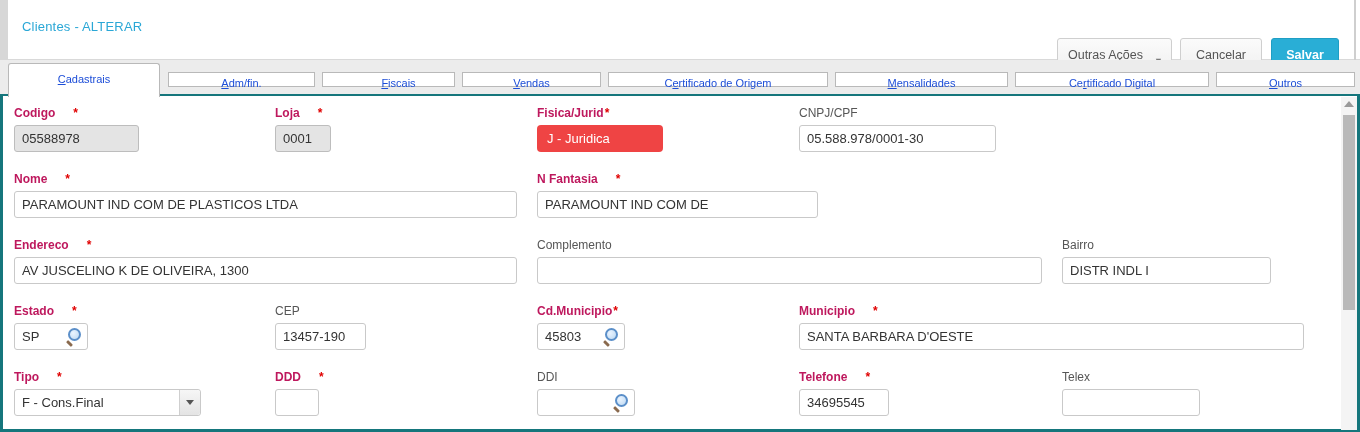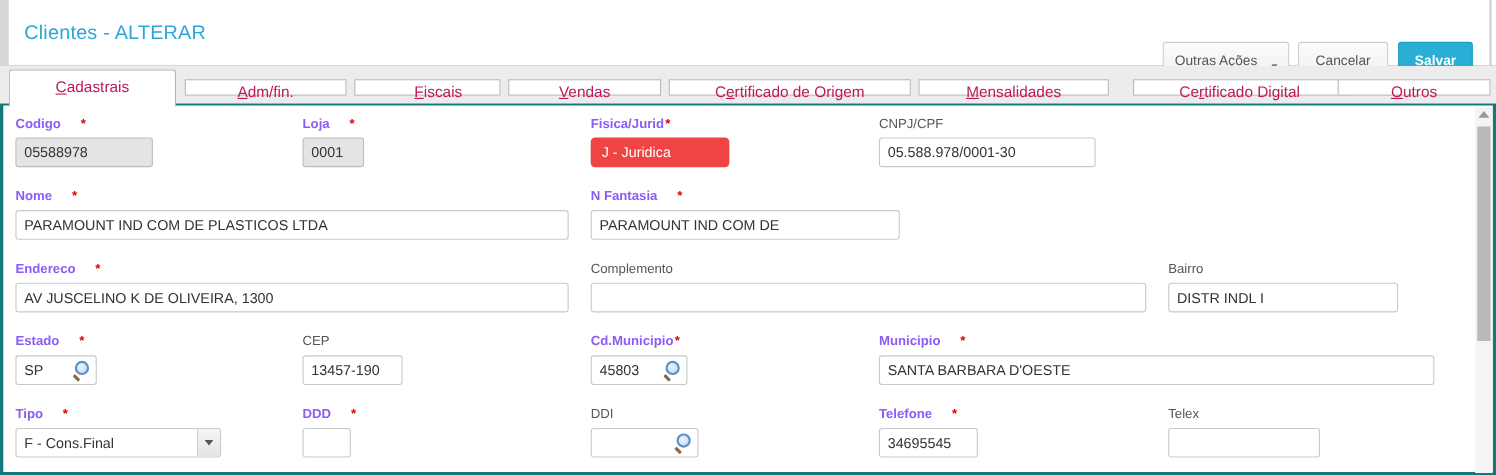--- a/index.html
+++ b/index.html
@@ -5,48 +5,48 @@
   * { margin:0; padding:0; box-sizing:border-box; }
   html,body { background:#d8d8d8; }
   .page {
     position:relative; width:1360px; height:432px; background:#fff;
     font-family:"Liberation Sans", sans-serif; overflow:hidden;
   }
   
   .header { position:absolute; left:0; top:0; width:1360px; height:60px; background:#fff; border-bottom:1px solid #d9d9d9; }
   .header-left-strip { position:absolute; left:0; top:0; width:8px; height:60px; background:#d7d7d7; }
   .header-right-strip { position:absolute; right:4px; top:0; width:2px; height:60px; background:#cfcfcf; }
-  .page-title { position:absolute; left:22px; top:19px; font-size:18px; color:#2aa7d6; letter-spacing:0.2px; }
+  .page-title { position:absolute; left:22px; top:19px; font-size:13px; color:#2aa7d6; letter-spacing:0.2px; }
   .btn { position:absolute; top:14px; height:34px; border:1px solid #cfcfcf; border-radius:3px;
          background:linear-gradient(#fbfbfb,#f0f0f0); color:#555; font-size:12.5px;
          font-family:"Liberation Sans", sans-serif; cursor:pointer;margin-top:24px; }
   .btn-outras { left:1057px; width:115px; padding-right:18px; }
   .btn-outras .caret { position:absolute; right:8px; bottom:5px; font-size:9px; color:#7a7a7a; }
   .btn-cancelar { left:1180px; width:82px; }
   .btn-salvar { left:1271px; width:68px; background:#29aed6; border:1px solid #1f9ec4; color:#fff; font-weight:bold; }
   
   .tabbar { position:absolute; left:0; top:60px; width:1360px; height:35px; background:#ececec; }
   .tab { position:absolute; background:#fff; border:1px solid #b9b9b9; text-align:center;
-         font-size:14px; color:#be185d; cursor:pointer; }
+         font-size:11px; color:#1d4ed8; cursor:pointer; }
   .tab u { text-decoration:underline; }
   .tab.inactive { top:12px; height:15px; line-height:21px; }
   .tab.active { top:3px; height:34px; line-height:30px; border-bottom:none; border-radius:3px 3px 0 0; z-index:3; }
   
   .panel { position:absolute; left:0; top:94px; width:1360px; height:338px; background:#fff;
            border-left:3px solid #15767c; border-right:3px solid #15767c;
            border-bottom:3px solid #15767c; border-top:2px solid #15767c; z-index:1; }
   
   .vscroll { position:absolute; right:0; top:1px; width:16px; height:333px; background:#f4f4f4; }
   .vscroll .up-arrow { position:absolute; top:4px; left:3px; width:0; height:0;
         border-left:5px solid transparent; border-right:5px solid transparent; border-bottom:6px solid #9a9a9a; }
   .vscroll .thumb { position:absolute; top:18px; left:2px; width:12px; height:195px; background:#b9b9b9; }
   
   .field { position:absolute; }
   .flabel { font-size:12px; color:#565656; white-space:nowrap; }
-  .flabel.req { font-weight:bold; color:#8b5cf6; }
+  .flabel.req { font-weight:bold; color:#be185d; }
   .ast { color:#e00000; font-weight:bold; font-size:12px; }
   .ast.gap { margin-left:18px; }
   .ast.tight { margin-left:1px; }
   .finput { display:block; margin-top:4px; height:27px; border:1px solid #c9c9c9; border-radius:3px;
             background:#fff; font-size:13px; color:#333; padding:0 7px;
             font-family:"Liberation Sans", sans-serif; }
   .finput:disabled, .finput.disabled { background:#e4e4e4; border-color:#bdbdbd; color:#333; }
   .select-blue { margin-top:4px; height:27px; border-radius:4px; background:#ef4444; color:#fff;
             font-size:13px; line-height:27px; padding-left:10px; cursor:pointer; }
   .lookup-wrap { position:relative; margin-top:4px; height:27px; border:1px solid #c9c9c9; border-radius:3px; background:#fff; }
@@ -88,21 +88,21 @@
     <button class="btn btn-salvar">Salvar</button>
   </div>
 
   <div class="tabbar">
     <div class="tab active" style="left:8px;    width:152px;"><span></span><u>C</u><span>adastrais</span></div>
     <div class="tab inactive" style="left:168px;  width:147px;"><span></span><u>A</u><span>dm/fin.</span></div>
     <div class="tab inactive" style="left:322px;  width:133px;padding-left:20px;"><span></span><u>F</u><span>iscais</span></div>
     <div class="tab inactive" style="left:462px;  width:139px;"><span></span><u>V</u><span>endas</span></div>
     <div class="tab inactive" style="left:608px;  width:220px;"><span>C</span><u>e</u><span>rtificado de Origem</span></div>
     <div class="tab inactive" style="left:835px;  width:173px;"><span></span><u>M</u><span>ensalidades</span></div>
-    <div class="tab inactive" style="left:1015px; width:194px;margin-left:15px;"><span>Ce</span><u>r</u><span>tificado Digital</span></div>
+    <div class="tab inactive" style="left:1015px; width:194px;"><span>Ce</span><u>r</u><span>tificado Digital</span></div>
     <div class="tab inactive" style="left:1216px; width:139px;"><span></span><u>O</u><span>utros</span></div>
   </div>
 
   <div class="panel">
 
     <div class="field" style="left:11px; top:7px;">
       <span class="flabel req">Codigo</span><span class="ast gap">*</span>
       <input class="finput disabled" style="width: 125px;" disabled="" value="05588978">
     </div>
     <div class="field" style="left:272px; top:7px;">

